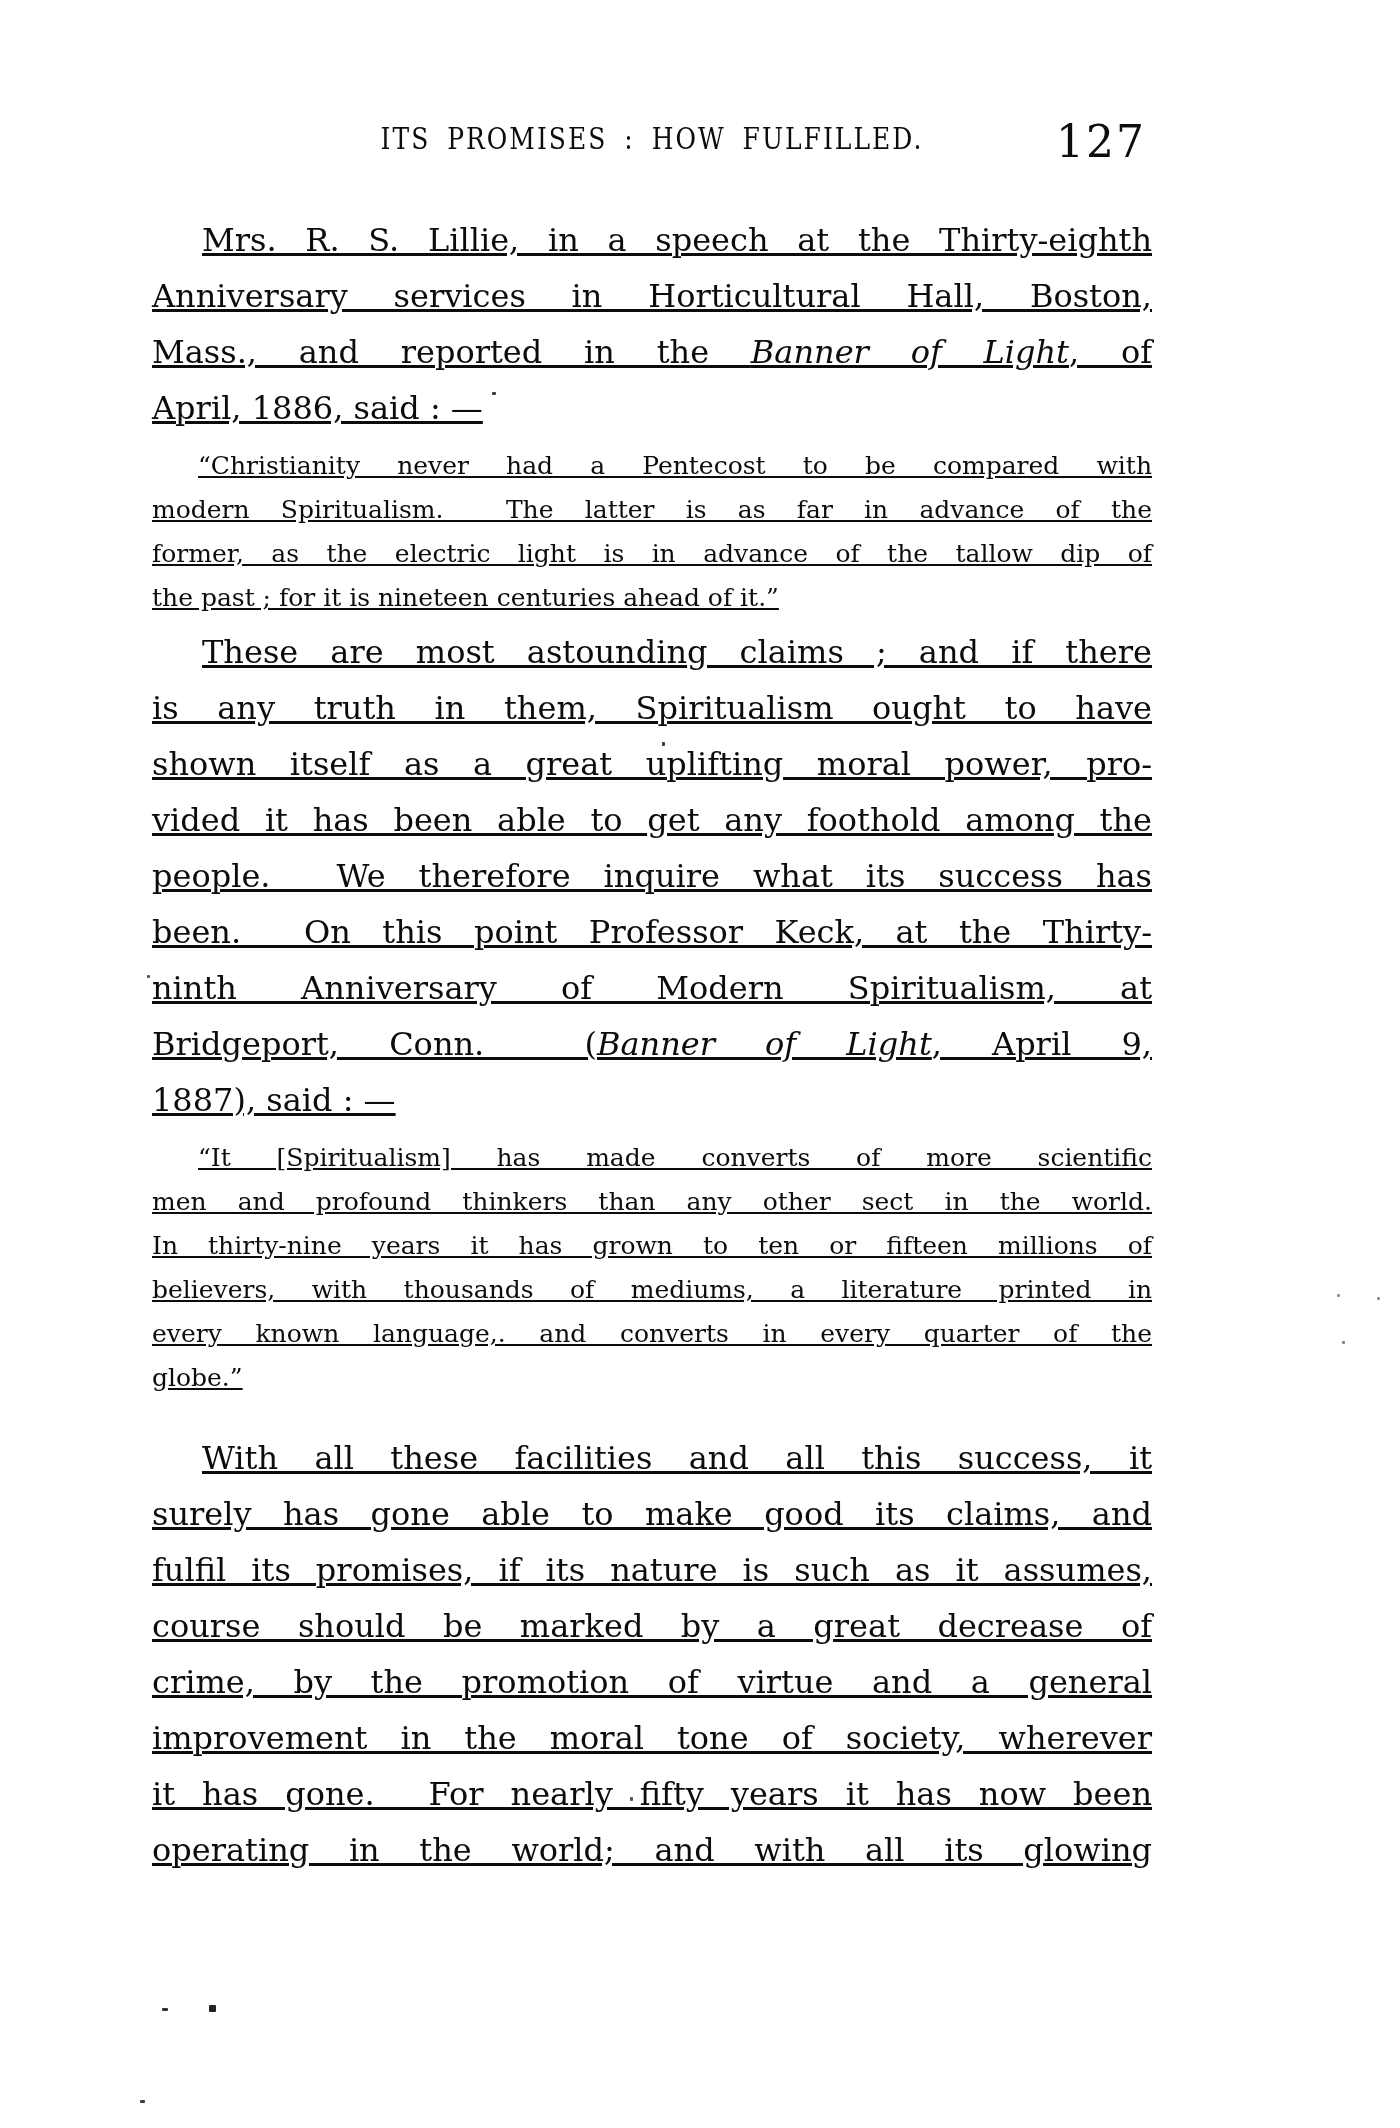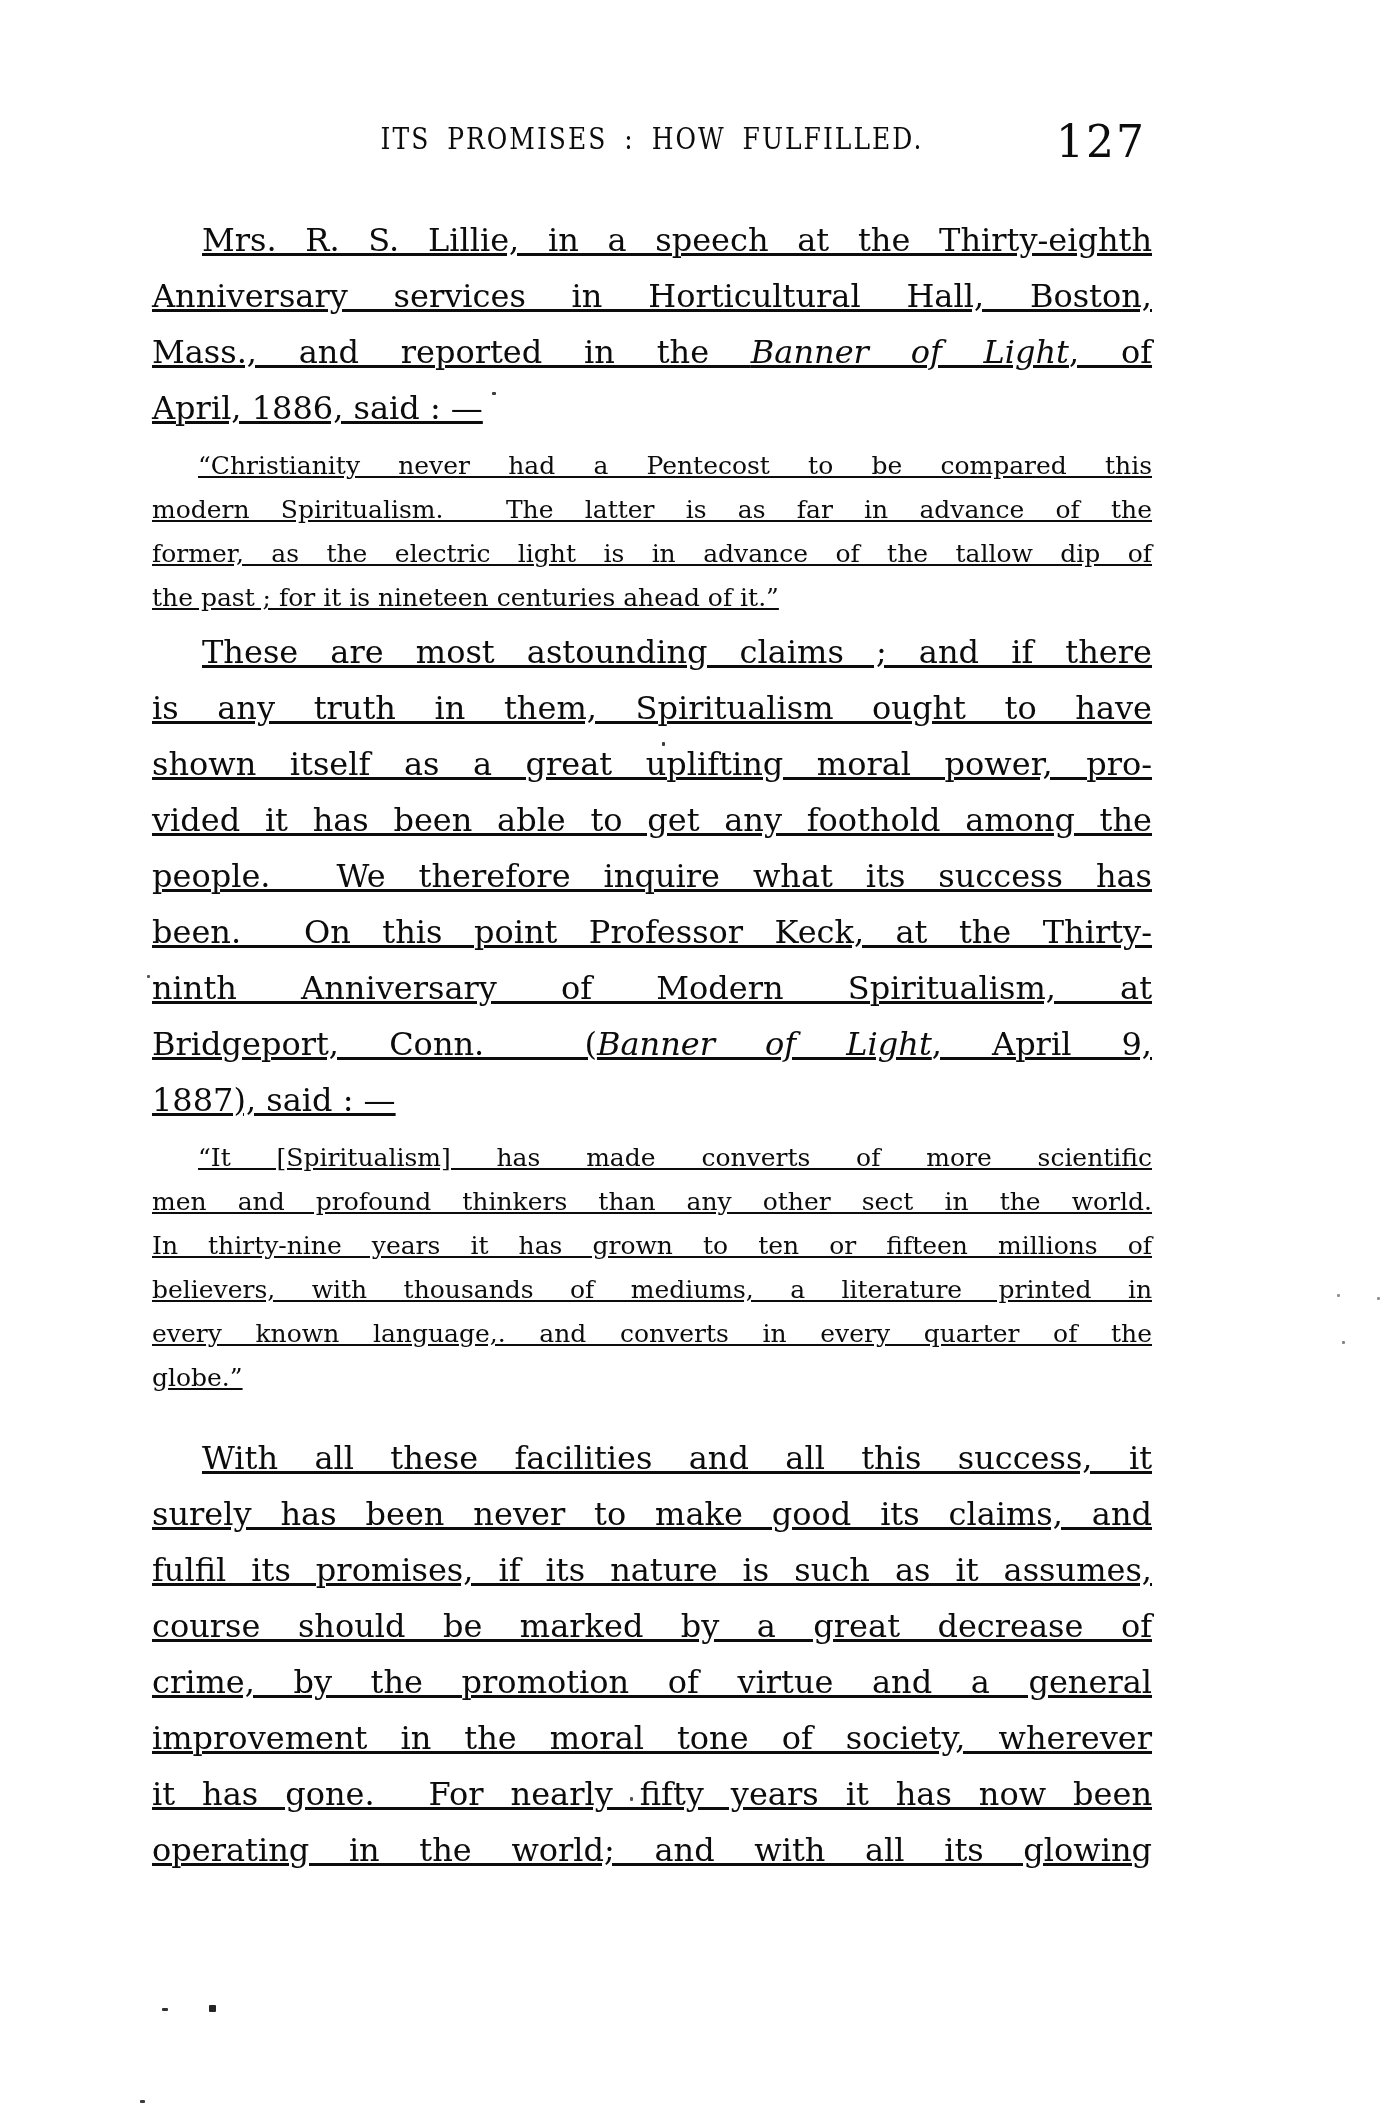--- a/index.html
+++ b/index.html
@@ -82,21 +82,21 @@
       <span class="page-number">127</span>
     </div>
     <div class="text-blocks">
         <div class="block paragraph">
           <div class="line indent"><span>Mrs. R. S. Lillie, in a speech at the Thirty-eighth</span></div>
           <div class="line"><span>Anniversary services in Horticultural Hall, Boston,</span></div>
           <div class="line"><span>Mass., and reported in the </span><em>Banner of Light</em><span>, of</span></div>
           <div class="line last"><span>April, 1886, said : —</span></div>
         </div>
         <div class="block quote">
-          <div class="line indent"><span>“Christianity never had a Pentecost to be compared this</span></div>
+          <div class="line indent"><span>“Christianity never had a Pentecost to be compared with</span></div>
           <div class="line"><span>modern Spiritualism.&nbsp; The latter is as far in advance of the</span></div>
           <div class="line"><span>former, as the electric light is in advance of the tallow dip of</span></div>
           <div class="line last"><span>the past ; for it is nineteen centuries ahead of it.”</span></div>
         </div>
         <div class="block paragraph">
           <div class="line indent"><span>These are most astounding claims ; and if there</span></div>
           <div class="line"><span>is any truth in them, Spiritualism ought to have</span></div>
           <div class="line"><span>shown itself as a great uplifting moral power, pro-</span></div>
           <div class="line"><span>vided it has been able to get any foothold among the</span></div>
           <div class="line"><span>people.&nbsp; We therefore inquire what its success has</span></div>
@@ -108,21 +108,21 @@
         <div class="block quote">
           <div class="line indent"><span>“It [Spiritualism] has made converts of more scientific</span></div>
           <div class="line"><span>men and profound thinkers than any other sect in the world.</span></div>
           <div class="line"><span>In thirty-nine years it has grown to ten or fifteen millions of</span></div>
           <div class="line"><span>believers, with thousands of mediums, a literature printed in</span></div>
           <div class="line"><span>every known language,. and converts in every quarter of the</span></div>
           <div class="line last"><span>globe.”</span></div>
         </div>
         <div class="block paragraph">
           <div class="line indent"><span>With all these facilities and all this success, it</span></div>
-          <div class="line"><span>surely has been never to make good its claims, and</span></div>
+          <div class="line"><span>surely has gone able to make good its claims, and</span></div>
           <div class="line"><span>fulfil its promises, if its nature is such as it assumes,</span></div>
           <div class="line"><span>course should be marked by a great decrease of</span></div>
           <div class="line"><span>crime, by the promotion of virtue and a general</span></div>
           <div class="line"><span>improvement in the moral tone of society, wherever</span></div>
           <div class="line"><span>it has gone.&nbsp; For nearly fifty years it has now been</span></div>
           <div class="line"><span>operating in the world; and with all its glowing</span></div>
         </div>
       </div>
   </div>
 

